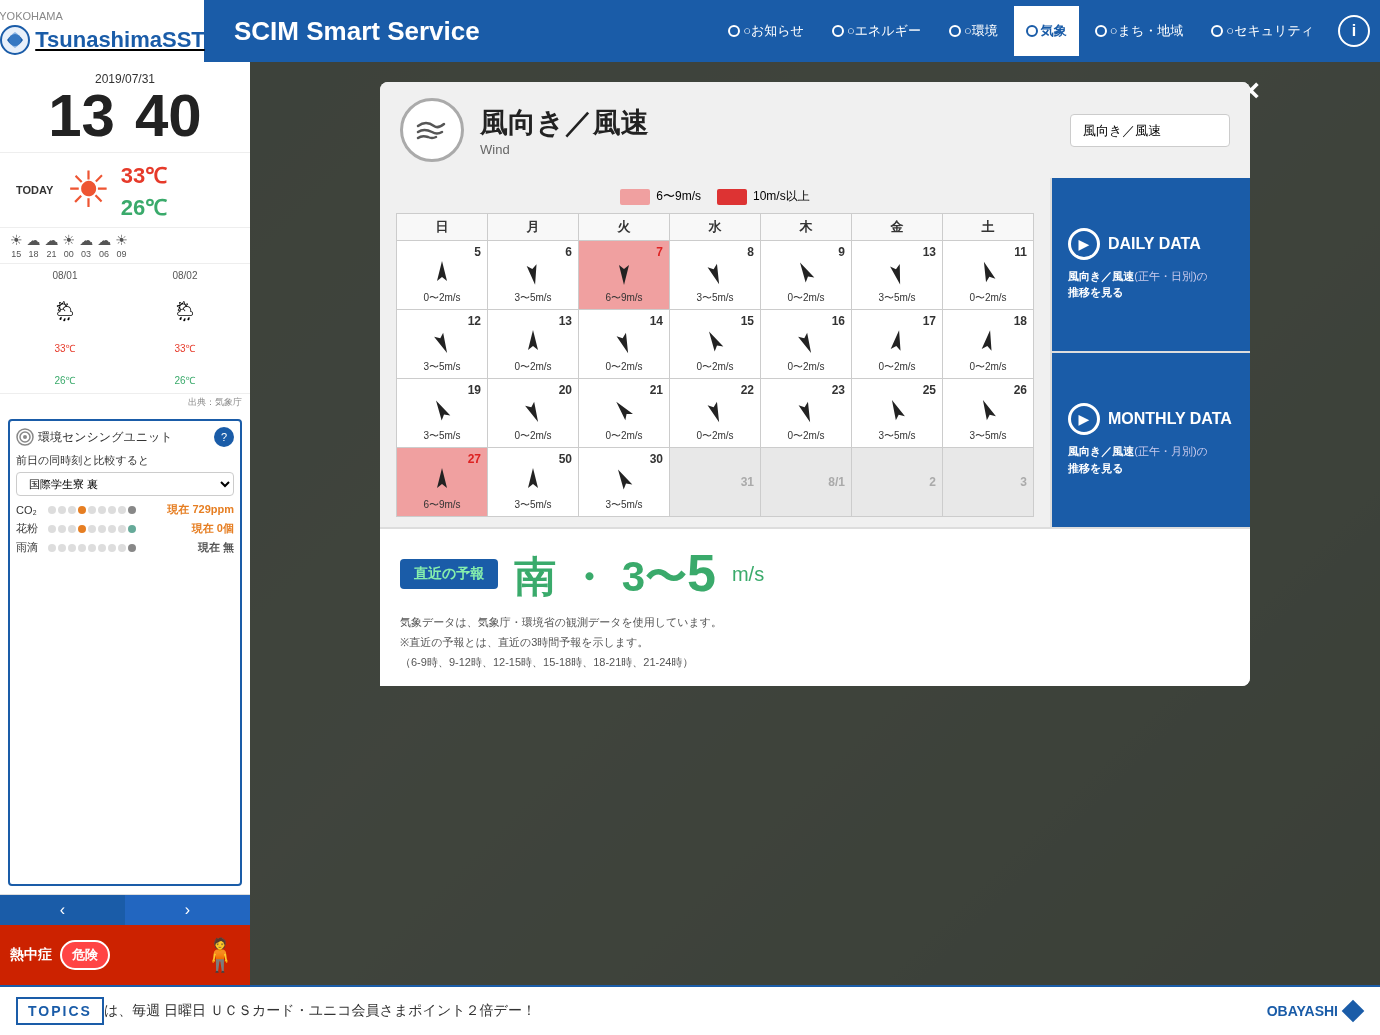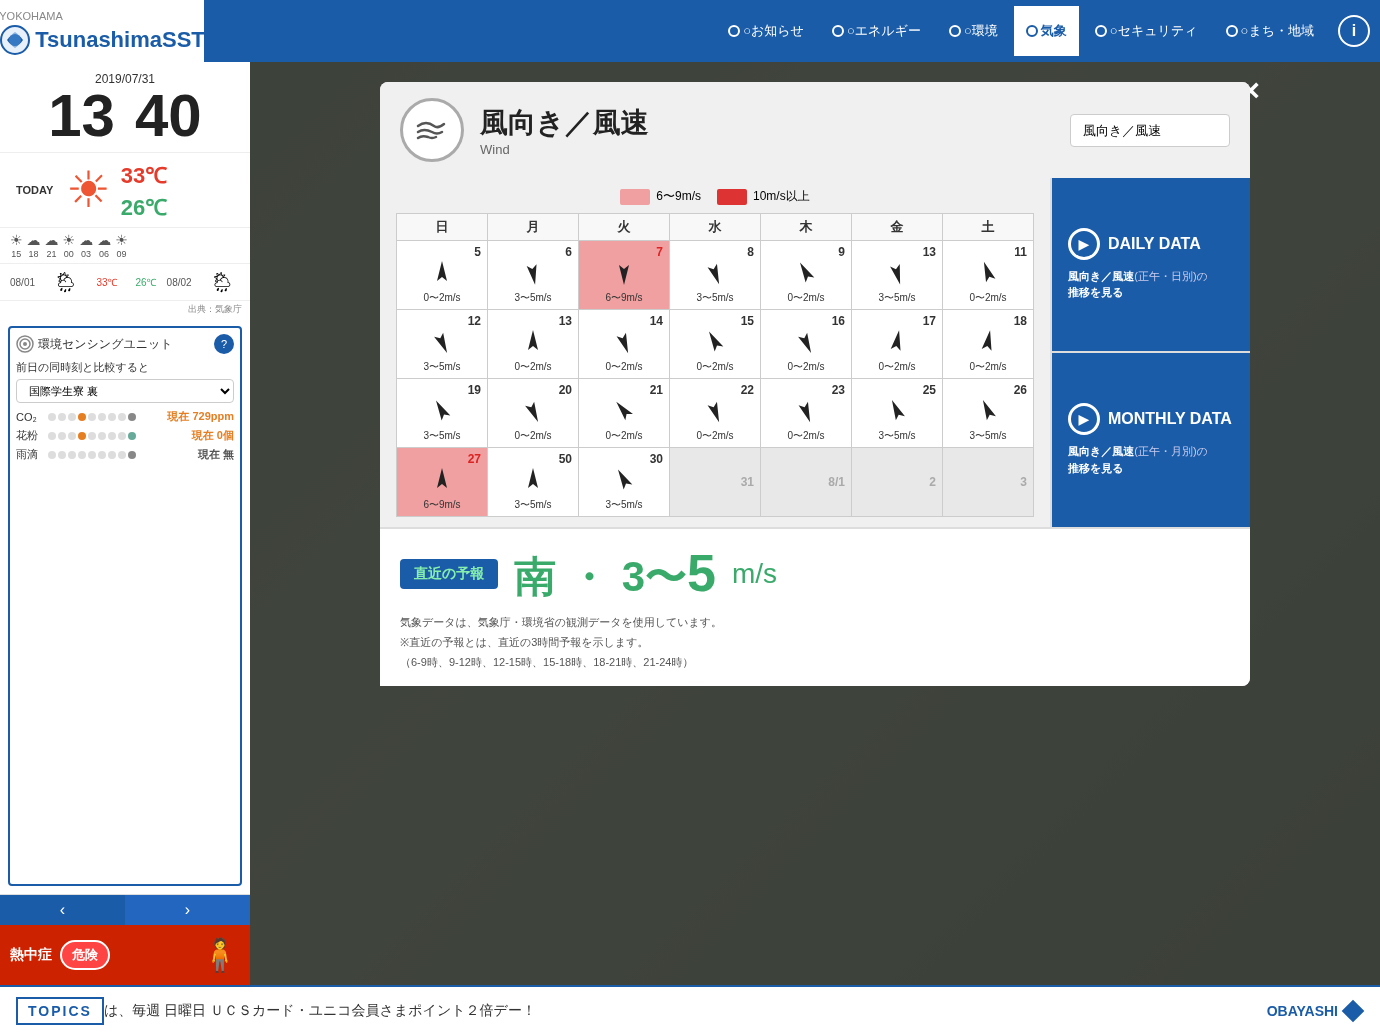--- a/index.html
+++ b/index.html
@@ -185,21 +185,21 @@
     
     .twoday-forecast {
       padding: 6px 10px;
       display: flex;
       gap: 10px;
       justify-content: space-around;
       border-bottom: 1px solid #eee;
     }
     .forecast-day {
       display: flex;
-      flex-direction: row;
+      flex-direction: column;
       align-items: center;
       gap: 18px;
     }
     .forecast-date {
       font-size: 10px;
       color: #555;
     }
     .forecast-icon {
       font-size: 20px;
     }
@@ -569,21 +569,21 @@
       font-size: 14px;
       font-weight: bold;
       white-space: nowrap;
     }
     .forecast-value {
       font-size: 42px;
       font-weight: bold;
       color: #3aaa6b;
     }
     .forecast-unit {
-      font-size: 28px;
+      font-size: 20px;
       color: #3aaa6b;
       font-weight: normal;
     }
     .forecast-note {
       font-size: 11px;
       color: #555;
       line-height: 1.8;
     }
 
     
@@ -629,54 +629,55 @@
     }
     .modal-overlay { z-index: 10; }
   </style>
 </head>
 <body>
 
 <div class="header">
   <div class="header-logo">
     <div>
       <span style="font-size:11px;color:#888;">YOKOHAMA</span>
-      <div style="display:flex;align-items:center;gap:4px;">
+      <div style="display:flex;align-items:center;gap:4px;text-decoration:underline;">
         <svg width="32" height="32" viewBox="0 0 32 32">
           <ellipse cx="16" cy="16" rx="14" ry="14" fill="#e8f0fa" stroke="#1a5ca8" stroke-width="2"></ellipse>
           <path d="M8 16 Q16 4 24 16 Q16 28 8 16Z" fill="#1a5ca8"></path>
           <path d="M16 8 Q28 16 16 24 Q4 16 16 8Z" fill="#4a8ad4" opacity="0.6"></path>
         </svg>
         <span class="logo-text">TsunashimaSST</span>
       </div>
     </div>
   </div>
+  <span class="header-title">SCIM Smart Service</span>
   <div class="header-nav">
     <div class="nav-item">
       <span class="nav-circle"></span>
       <span>○お知らせ</span>
     </div>
     <div class="nav-item">
       <span class="nav-circle"></span>
       <span>○エネルギー</span>
     </div>
     <div class="nav-item">
       <span class="nav-circle"></span>
       <span>○環境</span>
     </div>
     <div class="nav-item active">
       <span class="nav-circle"></span>
       <span>気象</span>
     </div>
     <div class="nav-item">
       <span class="nav-circle"></span>
-      <span>○セキュリティ</span>
+      <span>○まち・地域</span>
     </div>
     <div class="nav-item">
       <span class="nav-circle"></span>
-      <span>○まち・地域</span>
+      <span>○セキュリティ</span>
     </div>
     <div class="info-icon">i</div>
   </div>
 </div>
 
 <div class="sidebar">
   <div class="clock-area">
     <div class="date-text">2019/07/31</div>
     <div class="time-display">
       <span class="time-hours">13</span>

